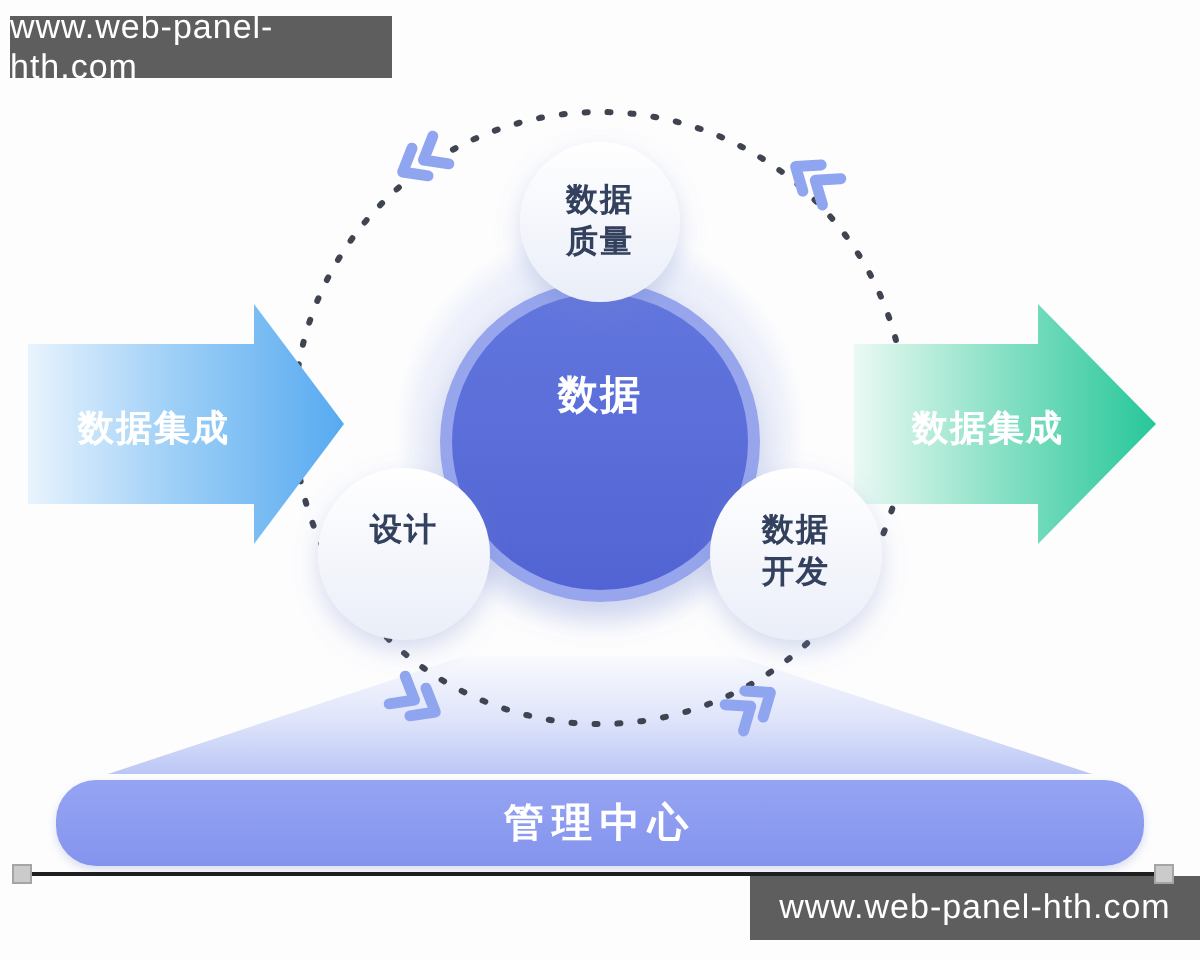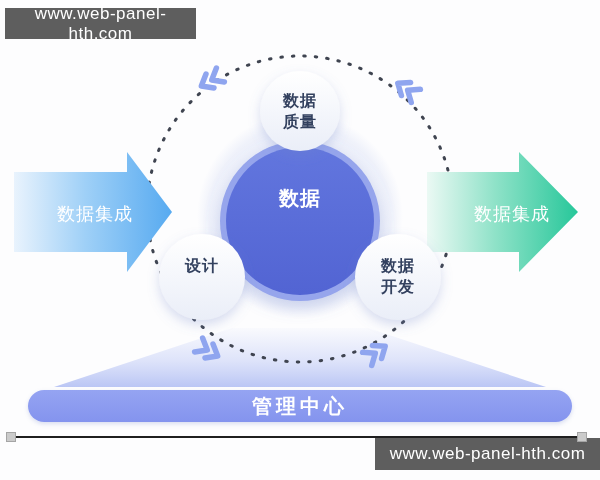--- a/index.html
+++ b/index.html
@@ -7,21 +7,21 @@
     position:relative;width:600px;height:480px;background:#fdfdfe;overflow:hidden;
     font-family:"Liberation Sans", sans-serif;
   }
   .stage svg{position:absolute;left:0;top:0;}
   .overlay{position:absolute;z-index:5;}
 
   
   .wm{
     position:absolute;background:#5e5e5e;color:#ffffff;
     display:flex;align-items:center;justify-content:center;
-    font-size:17px;letter-spacing:0.5px;z-index:20;text-align:center;
+    font-size:17px;letter-spacing:0.5px;z-index:20;
   }
   .wm-top{left:5px;top:8px;width:191px;height:31px;}
   .wm-bottom{left:375px;top:438px;width:225px;height:32px;}
 
   
   .divider-line{position:absolute;left:12px;top:436px;width:571px;height:2px;background:#1f1f1f;z-index:18;}
   .handle{position:absolute;width:10px;height:10px;background:#cbcbcb;border:1px solid #a5a5a5;box-sizing:border-box;z-index:22;}
   .handle-left{left:6px;top:432px;}
   .handle-right{left:577px;top:432px;}
 
@@ -31,29 +31,29 @@
     font-weight:bold;font-size:20px;line-height:1.45;letter-spacing:1px;
   }
   .sat-label{
     width:84px;text-align:center;color:#33415f;font-weight:bold;
     font-size:16px;line-height:1.32;letter-spacing:1px;
   }
   .sat-top{left:258px;top:90px;}
   .sat-bl{left:160px;top:255px;}
   .sat-br{left:356px;top:255px;}
   .arrow-label{
-    width:112px;text-align:center;color:#ffffff;font-weight:normal;
+    width:112px;text-align:left;color:#ffffff;font-weight:bold;
     font-size:18px;letter-spacing:1px;
   }
   .arrow-left-label{left:39px;top:202px;}
   .arrow-right-label{left:456px;top:202px;}
 
   
   .mgmt-bar{
-    position:absolute;left:28px;top:390px;width:544px;height:32px;
+    position:absolute;left:28px;top:390px;width:544px;height:43px;
     background:linear-gradient(180deg,#95a4f2 0%,#8494ee 100%);
     border-radius:20px;display:flex;align-items:center;justify-content:center;
     color:#ffffff;font-weight:bold;font-size:20px;letter-spacing:4px;z-index:4;
     box-shadow:0 2px 4px rgba(110,130,200,0.25);
   }
   .line1,.line2{display:block;}
 </style>
 </head>
 <body>
 

